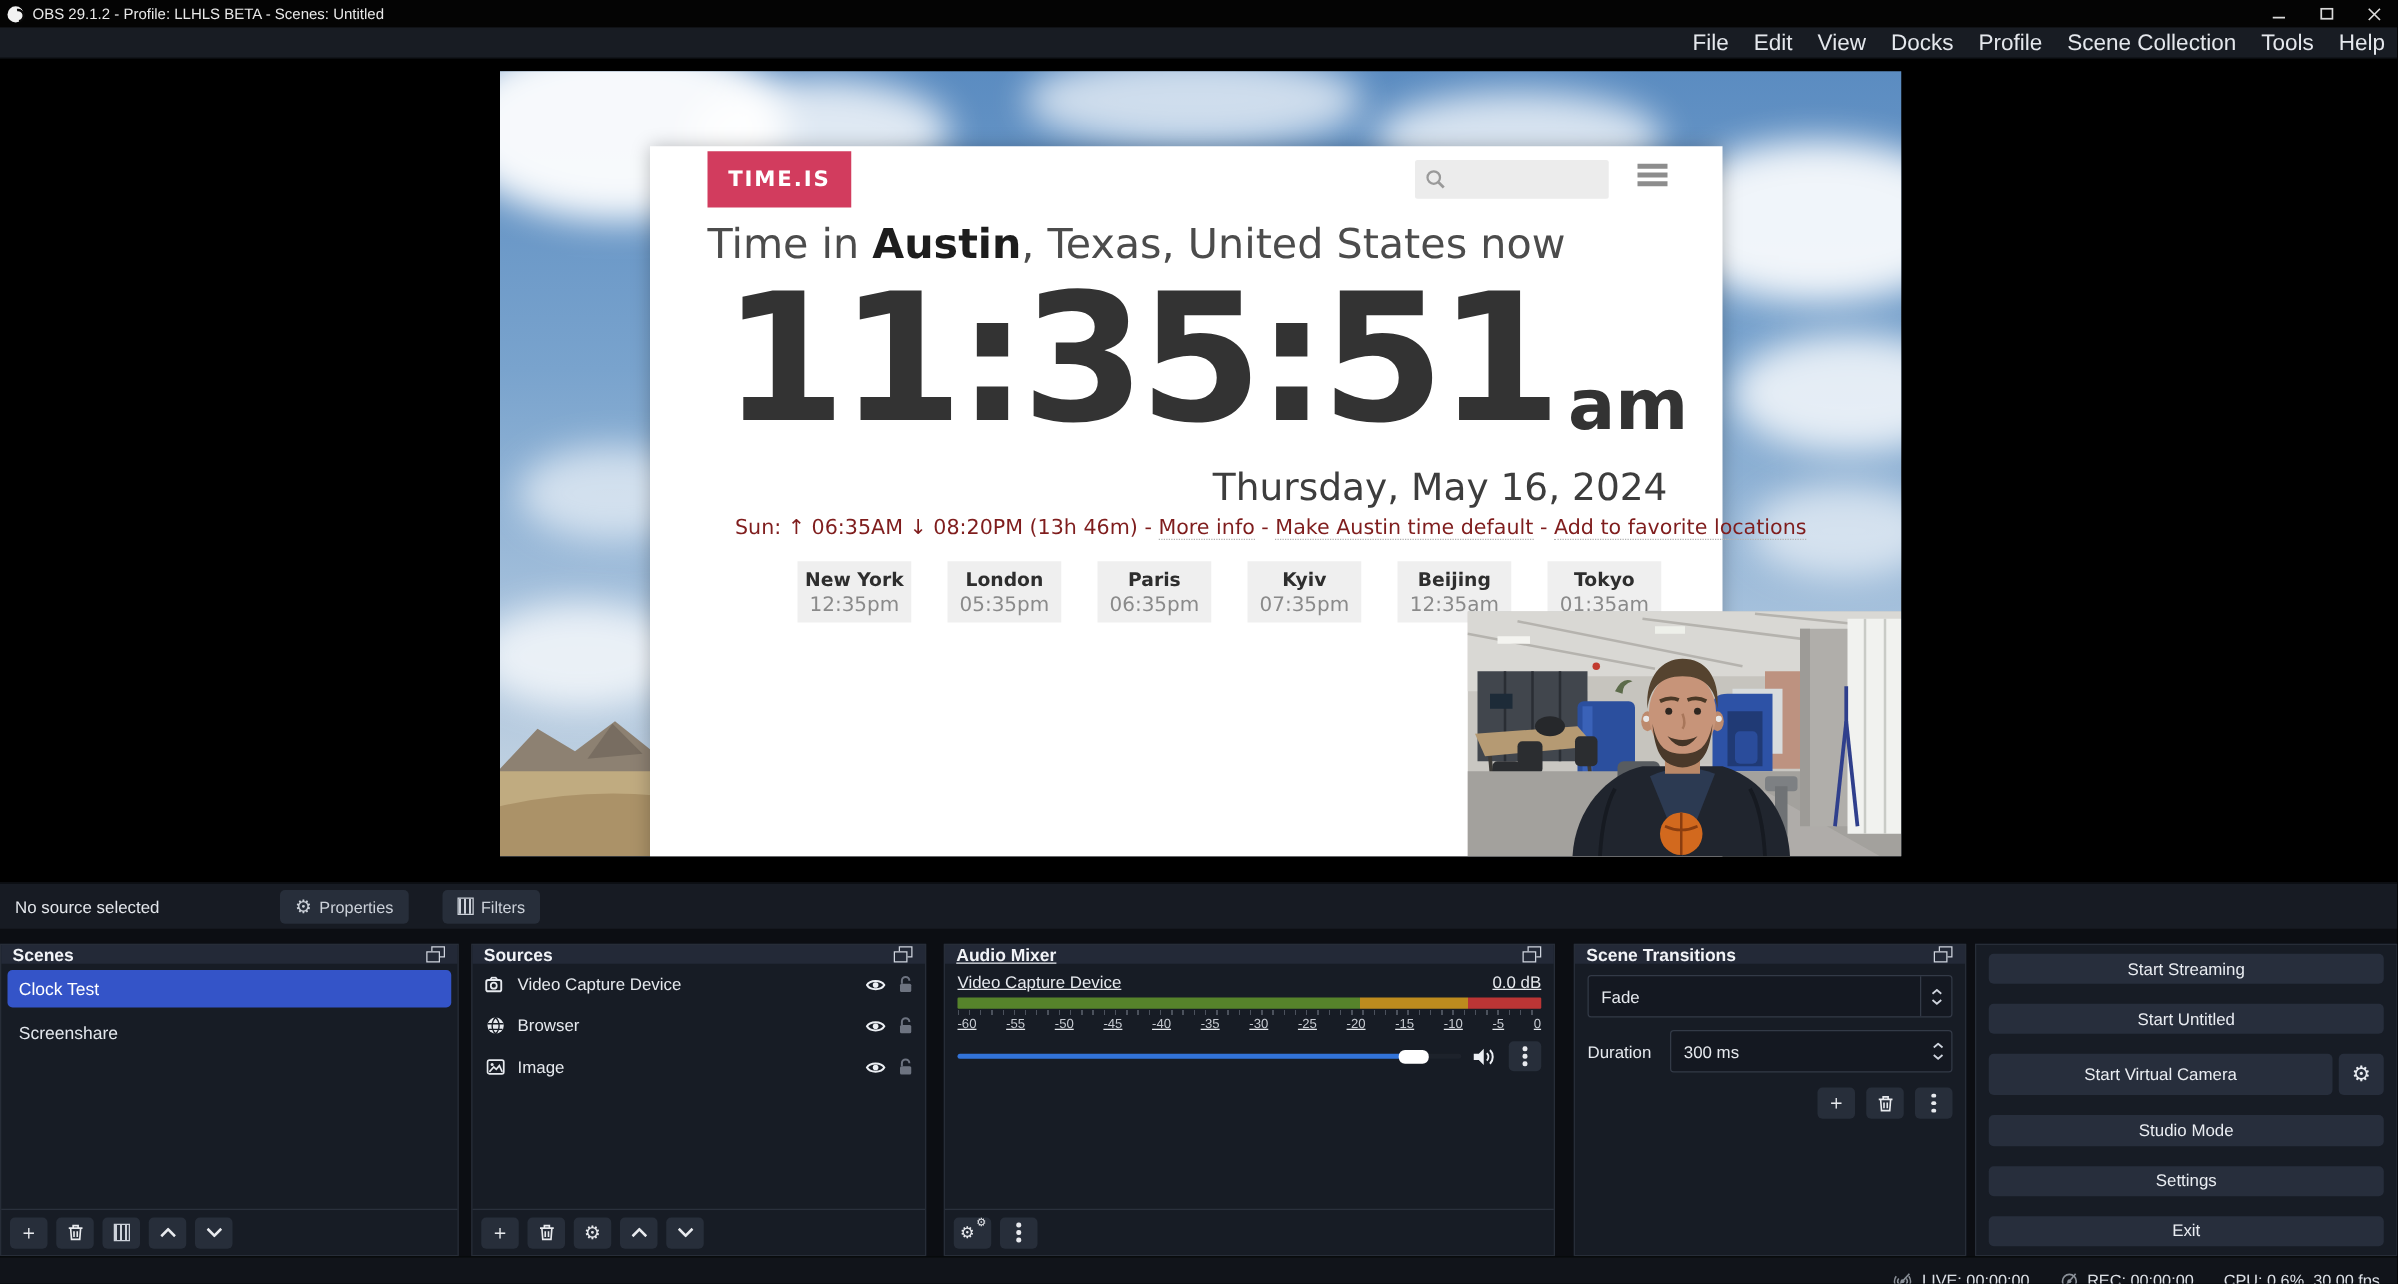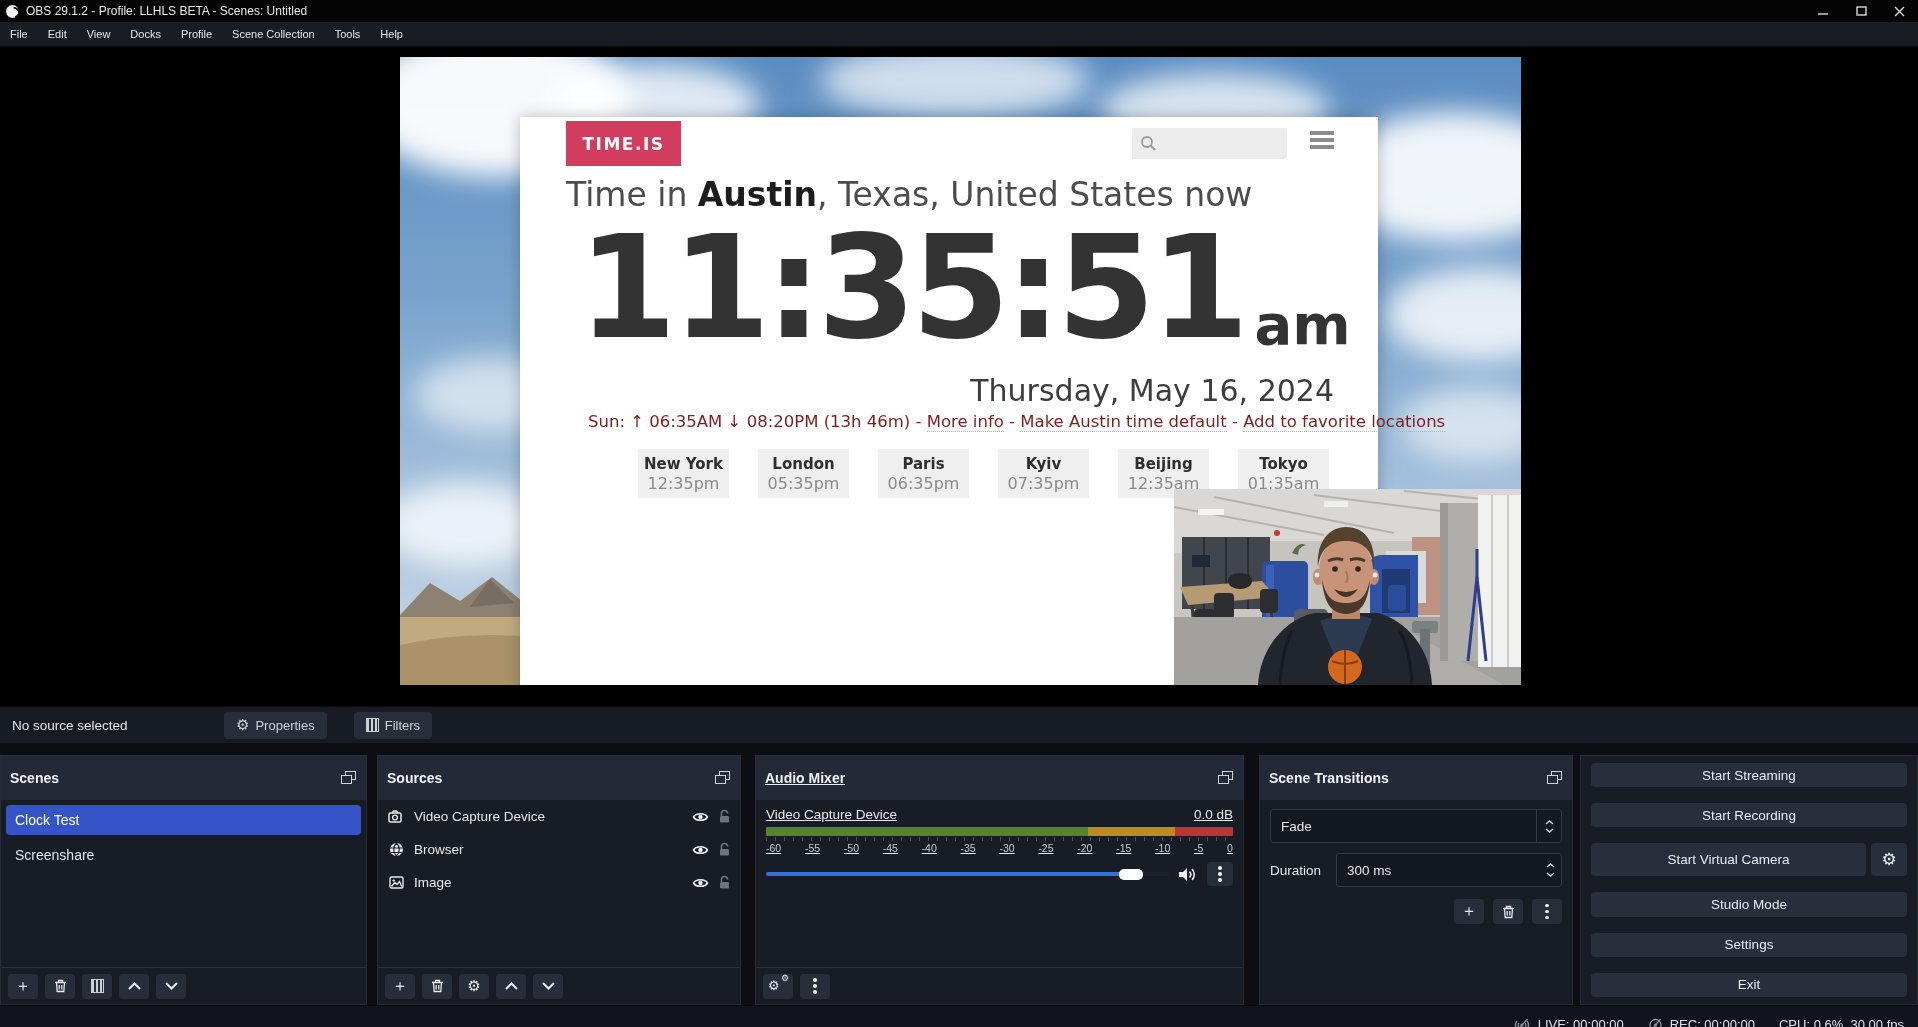--- a/index.html
+++ b/index.html
@@ -10,21 +10,21 @@
   .titlebar{position:absolute;top:0;left:0;right:0;height:22px;background:#040404;
             display:flex;align-items:center;font-size:12px;color:#e8e8e8;}
   .obs-logo{width:13px;height:13px;border-radius:50%;background:#f2f2f2;margin:0 7px 0 6px;position:relative;}
   .obs-logo::after{content:"";position:absolute;left:3px;top:2px;width:7px;height:7px;border-radius:50%;
                    border:2px solid #0a0a0a;border-left-color:transparent;border-bottom-color:transparent;transform:rotate(35deg);}
   .winbtns{margin-left:auto;display:flex;height:100%;}
   .winbtn{width:38px;height:100%;display:flex;align-items:center;justify-content:center;color:#d9d9d9;}
 
   
   .menubar{position:absolute;top:22px;left:0;right:0;height:24px;background:#181c23;
-           display:flex;align-items:center;font-size:11px;color:#e4e7ec;border-bottom:1px solid #0a0c10;}
+           display:flex;align-items:center;font-size:18px;color:#e4e7ec;border-bottom:1px solid #0a0c10;justify-content:flex-end;}
   .menu-item{padding:0 10px;line-height:24px;}
 
   
   .preview{position:absolute;top:47px;left:0;right:0;height:659px;background:#000;}
   .canvas{position:absolute;left:400px;top:10px;width:1121px;height:628px;overflow:hidden;
           background:linear-gradient(180deg,#5b8cc1 0%,#79a3cd 38%,#a9c3dd 72%,#ccd8e3 100%);}
   .cloud{position:absolute;background:#fff;border-radius:50%;filter:blur(14px);}
   .desert{position:absolute;left:0;bottom:0;width:1121px;height:110px;}
 
   
@@ -56,21 +56,21 @@
           display:flex;align-items:center;font-size:13.5px;border-top:1px solid #0a0c10;}
   .srcbar .status{margin-left:12px;width:212px;color:#e3e6eb;}
   .bar-btn{height:27px;border-radius:4px;background:#272e3a;color:#ccd1d9;display:flex;align-items:center;
            justify-content:center;gap:6px;padding:0 12px;margin-right:27px;font-size:13px;}
   .stripe-ic{width:11px;height:12px;border:1.5px solid #ccd1d9;
              background:repeating-linear-gradient(90deg,#ccd1d9 0 2px,transparent 2px 4px);}
 
   
   .dock{position:absolute;top:755px;height:250px;background:#171c25;border:1px solid #272d38;
         box-sizing:border-box;display:flex;flex-direction:column;}
-  .dock-header{height:44px;background:#232937;display:flex;align-items:center;justify-content:space-between;
+  .dock-header{height:15px;background:#232937;display:flex;align-items:center;justify-content:space-between;
                padding:0 9px;font-weight:bold;font-size:14px;color:#f1f3f7;flex:none;}
   .dock-body{flex:1;position:relative;overflow:hidden;}
   .dock-toolbar{height:36px;border-top:1px solid #2a303c;display:flex;align-items:center;
                 padding:0 7px;gap:7px;flex:none;}
   .tool-btn{width:30px;height:25px;background:#272e3a;border-radius:4px;display:flex;
             align-items:center;justify-content:center;color:#e8eaee;font-size:16px;}
   .popout{width:16px;height:14px;position:relative;}
   .popout i{position:absolute;border:1.5px solid #cfd4de;display:block;}
   .popout i:nth-child(1){left:4px;top:0;width:9px;height:7px;background:#232937;}
   .popout i:nth-child(2){left:0;top:4px;width:9px;height:7px;background:#232937;}
@@ -579,21 +579,21 @@
               <i></i>
             </span>
         </div>
       </div>
     </div>
   </div>
 
   <div class="dock" style="left:1580px;width:338px;">
     <div class="dock-body ctl-body">
       <div class="ctl-btn">Start Streaming</div>
-      <div class="ctl-btn">Start Recording</div>
+      <div class="ctl-btn">Start Untitled</div>
       <div class="ctl-row">
         <div class="ctl-btn">Start Virtual Camera</div>
         <div class="ctl-gear">
             <span>⚙</span>
           </div>
       </div>
       <div class="ctl-btn">Studio Mode</div>
       <div class="ctl-btn">Settings</div>
       <div class="ctl-btn">Exit</div>
     </div>

